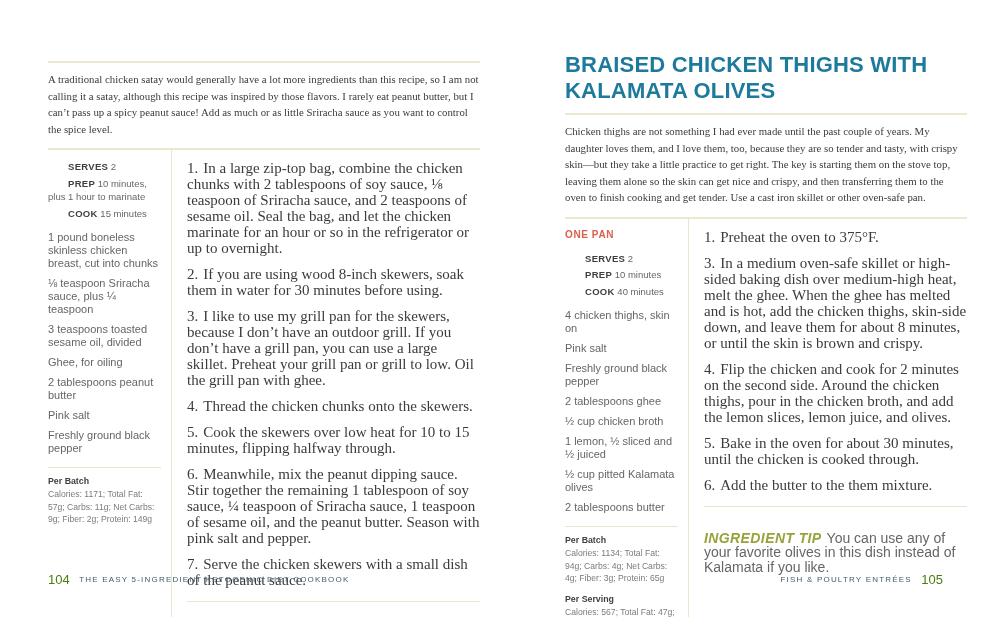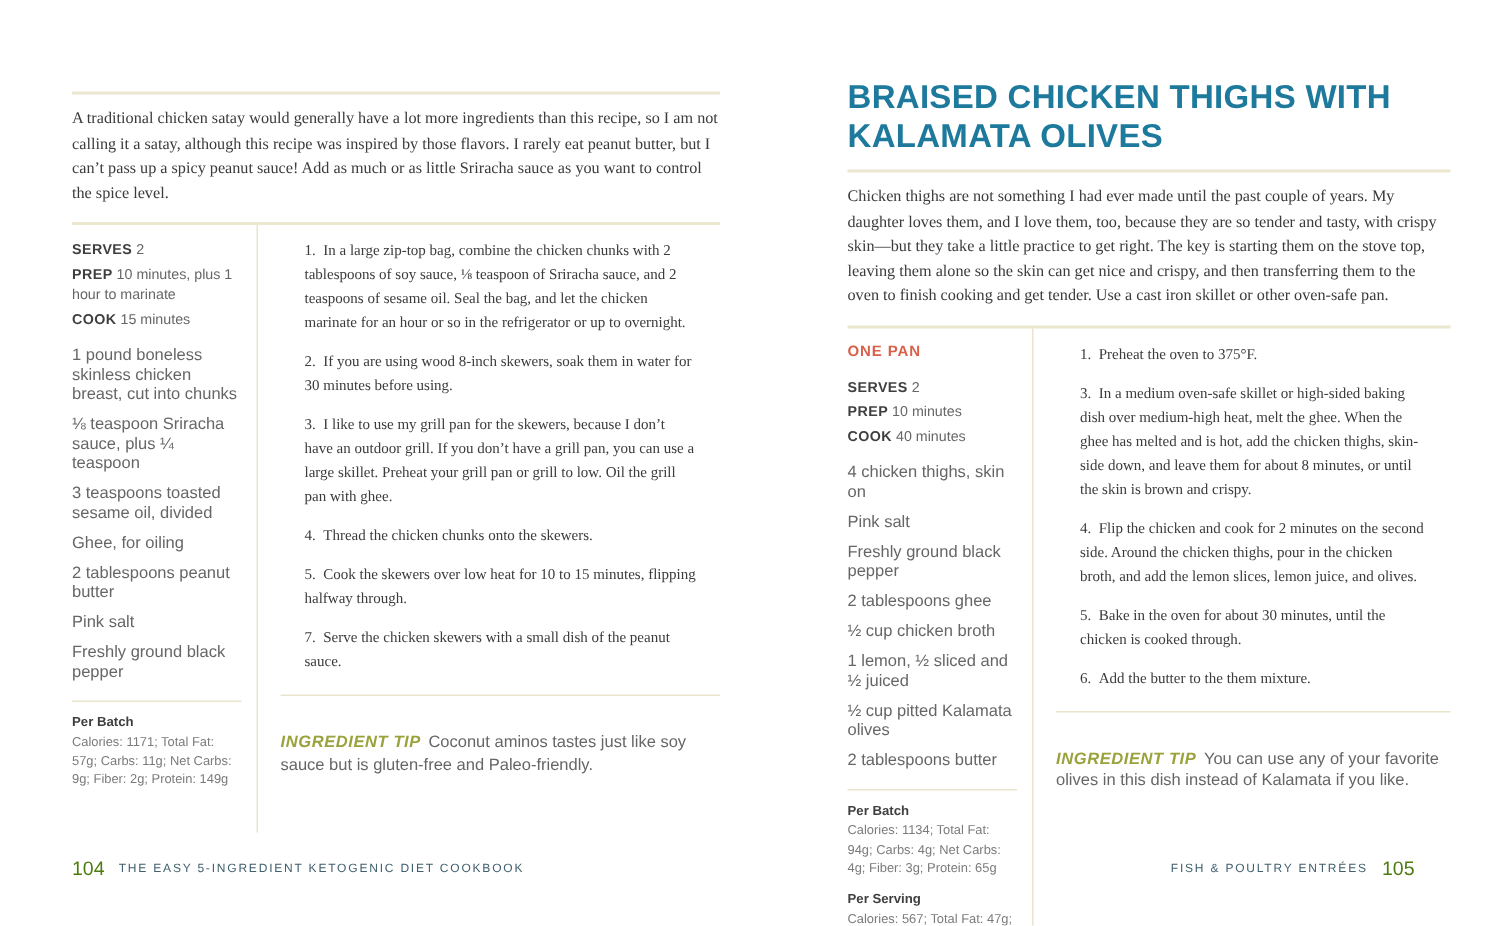--- a/index.html
+++ b/index.html
@@ -28,38 +28,38 @@
     margin:8px 0 11px;
   }
 
   .cols { display:flex; align-items:stretch; }
   .sidebar { width:124px; flex:0 0 124px; padding:10px 10px 20px 0; border-right:1px solid #e9e4cb; }
   .method  { flex:1; padding:10px 0 0 15px; }
 
   .one-pan { font-size:10px; font-weight:bold; letter-spacing:0.6px; color:#d9604a; margin:0 0 12px; }
 
   .meta-line { font-size:9.5px; line-height:13.5px; color:#666666; margin:0 0 3px; }
-  .meta-label { font-weight:bold; color:#3f3f3f; letter-spacing:0.3px; }
+  .meta-label { font-weight:bold; color:#3f3f3f; letter-spacing:0.3px;margin-left:20px; }
 
   .ingredients { margin-top:11px; }
   .ingredient { font-size:11px; line-height:13px; color:#666666; margin:0 0 7px; }
 
   .nut-block { margin:0 0 9px; }
   .nut-label { font-size:8.8px; font-weight:bold; color:#3f3f3f; margin:0 0 2px; }
   .nut-text  { font-size:8.6px; line-height:12.5px; color:#7b7b7b; margin:0; }
 
   .step {
     font-family:"Liberation Serif", serif;
-    font-size:10px; line-height:16px; color:#3b3b3b;
-    margin:0 16px 10px;
+    font-size:15px; line-height:16px; color:#3b3b3b;
+    margin:0 0 10px;
   }
   .step-num { margin-right:5px; }
 
   .tip { border-top:1px solid #e9e4cb; margin-top:13px; padding-top:24px;
-         font-size:11px; line-height:14.5px; color:#666666; }
+         font-size:14px; line-height:14.5px; color:#666666; }
   .tip-label { font-style:italic; font-weight:bold; color:#9aa23c; letter-spacing:0.4px; margin-right:5px; }
 
   .footer { position:absolute; top:570px; width:100%; }
   .footer-left  { position:absolute; left:48px; top:0; white-space:nowrap; }
   .footer-right { position:absolute; right:57px; top:0; white-space:nowrap; text-align:right; }
   .page-num { font-size:13px; color:#4d7c0f; vertical-align:middle; }
   .footer-text { font-size:8px; letter-spacing:1.2px; color:#41606f; text-transform:uppercase; vertical-align:middle; margin:0 5px; }
 </style>
 </head>
 <body>
@@ -101,20 +101,21 @@
       </div>
 
     </div>
 
     <div class="method">
       <p class="step"><span class="step-num">1.</span><span>In a large zip-top bag, combine the chicken chunks with 2 tablespoons of soy sauce, ⅛ teaspoon of Sriracha sauce, and 2 teaspoons of sesame oil. Seal the bag, and let the chicken marinate for an hour or so in the refrigerator or up to overnight.</span></p>
       <p class="step"><span class="step-num">2.</span><span>If you are using wood 8-inch skewers, soak them in water for 30 minutes before using.</span></p>
       <p class="step"><span class="step-num">3.</span><span>I like to use my grill pan for the skewers, because I don’t have an outdoor grill. If you don’t have a grill pan, you can use a large skillet. Preheat your grill pan or grill to low. Oil the grill pan with ghee.</span></p>
       <p class="step"><span class="step-num">4.</span><span>Thread the chicken chunks onto the skewers.</span></p>
       <p class="step"><span class="step-num">5.</span><span>Cook the skewers over low heat for 10 to 15 minutes, flipping halfway through.</span></p>
+      <p class="step"><span class="step-num">6.</span><span>Meanwhile, mix the peanut dipping sauce. Stir together the remaining 1 tablespoon of soy sauce, ¼ teaspoon of Sriracha sauce, 1 teaspoon of sesame oil, and the peanut butter. Season with pink salt and pepper.</span></p>
       <p class="step"><span class="step-num">7.</span><span>Serve the chicken skewers with a small dish of the pea­nut sauce.</span></p>
 
       <p class="tip">
         <span class="tip-label">INGREDIENT TIP</span><span>Coconut aminos tastes just like soy sauce but is gluten-free and Paleo-friendly.</span>
       </p>
     </div>
   </div>
 </div>
 
 <div class="page page-right">

